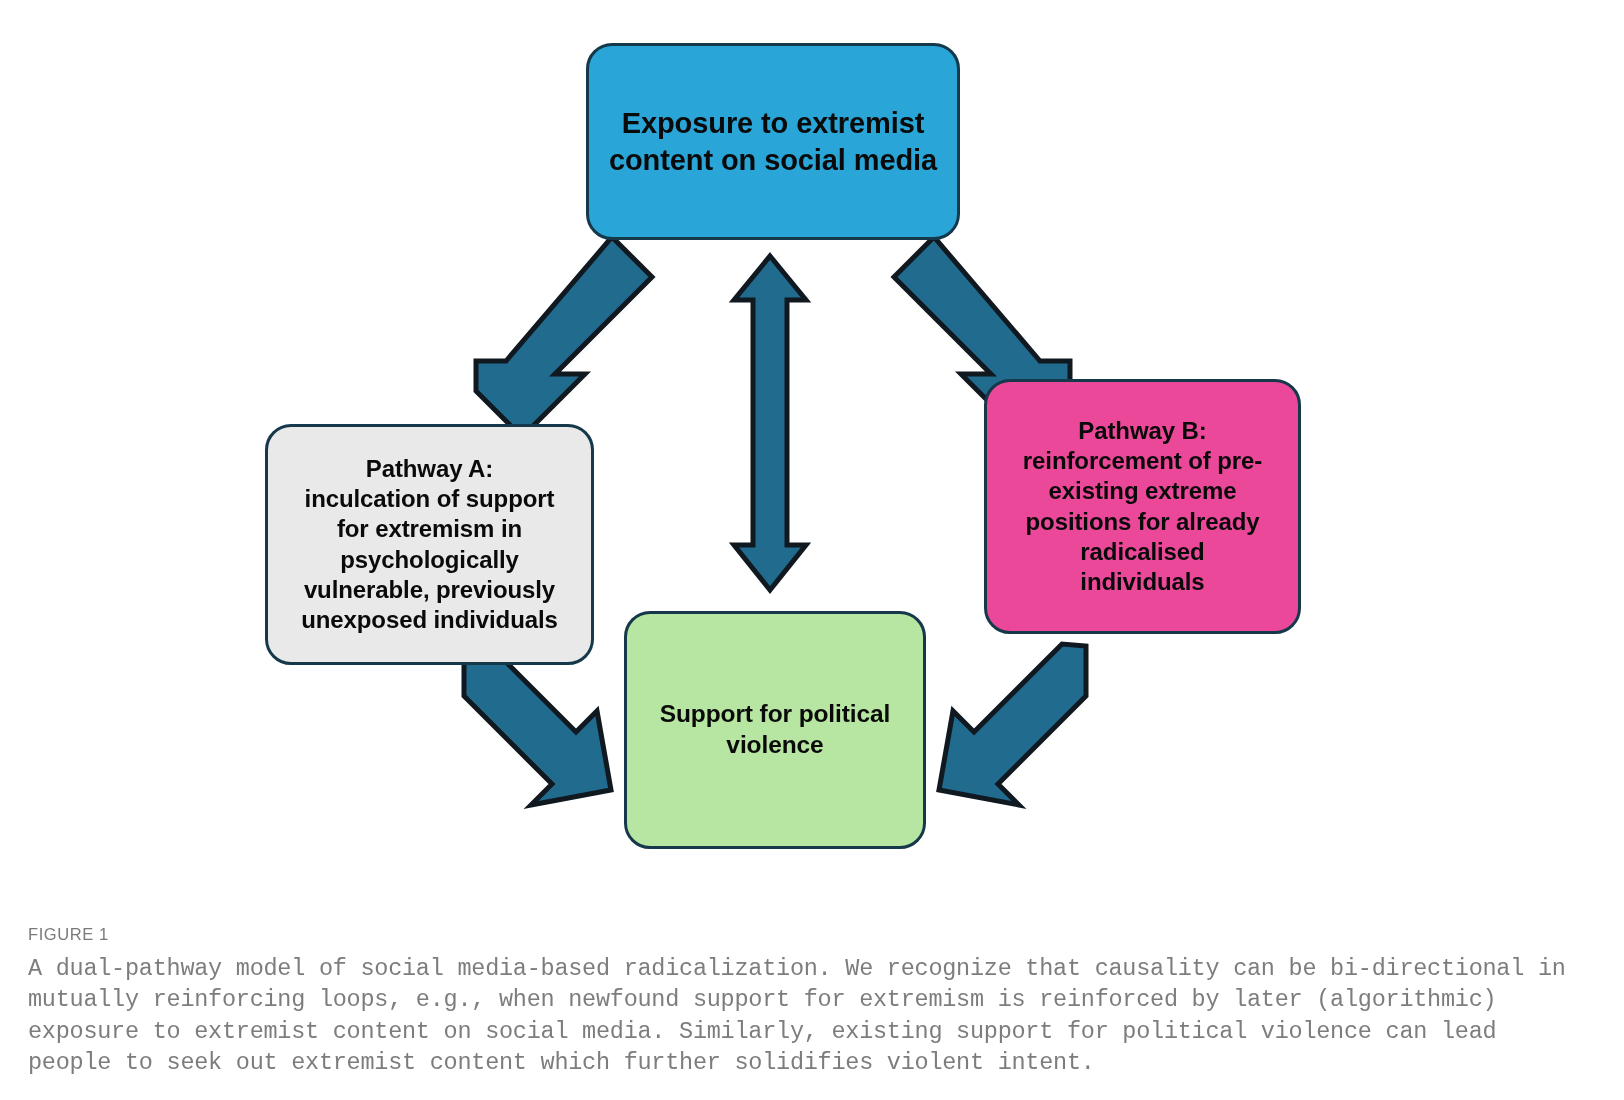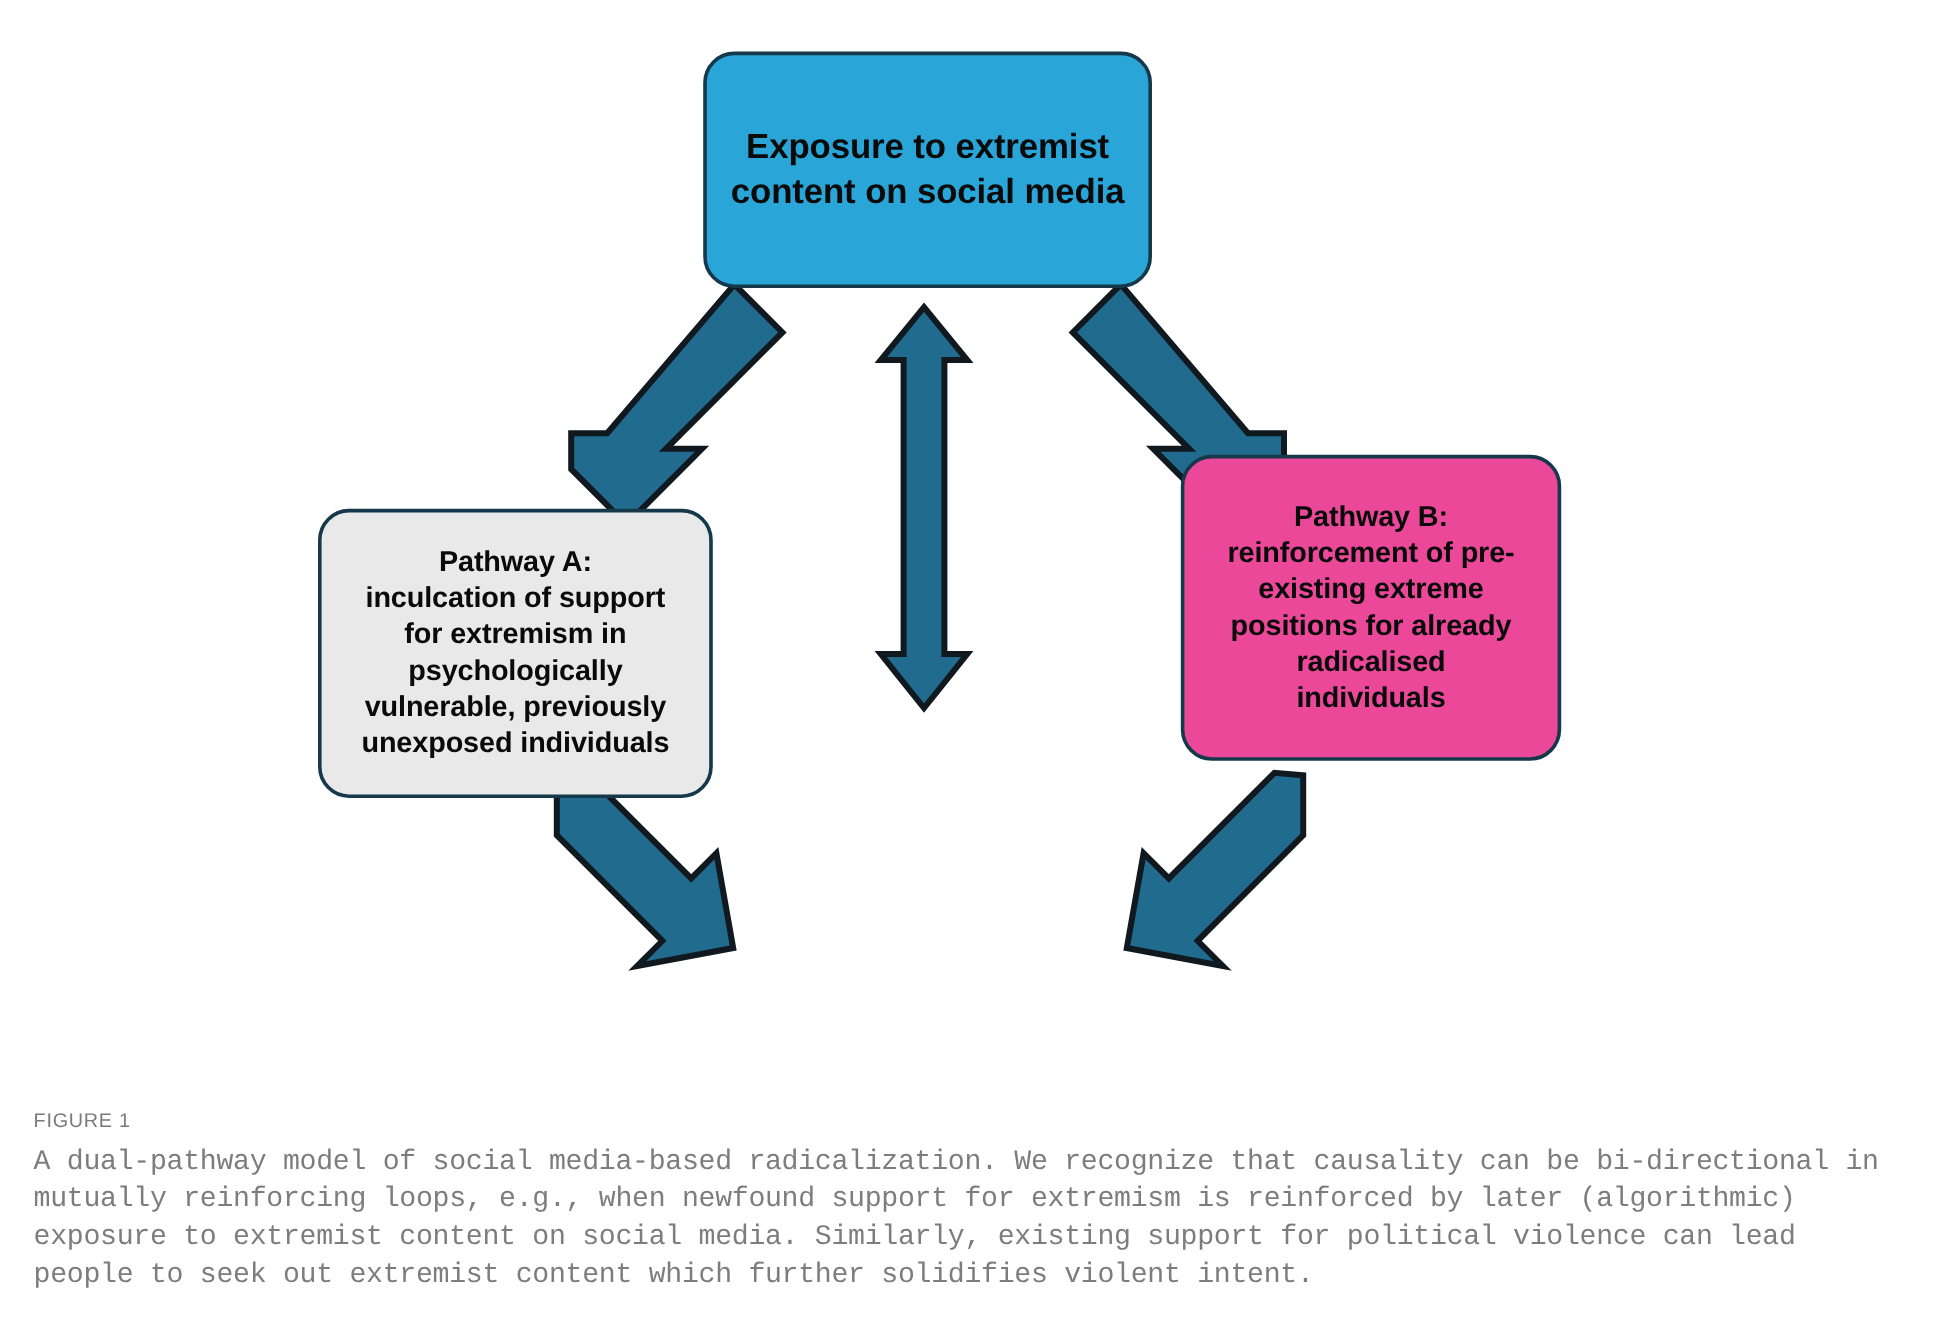--- a/index.html
+++ b/index.html
@@ -199,20 +199,24 @@
 
     <div class="node" id="node-pathway-b">
       <span class="node-text">Pathway B:
 reinforcement of pre-
 existing extreme
 positions for already
 radicalised
 individuals</span>
     </div>
 
+    <div class="node" id="node-support">
+      <span class="node-text">Support for political
+violence</span>
+    </div>
 
   </div>
 
   <div id="caption-block">
     <div id="caption-label">FIGURE 1</div>
     <div id="caption-text">A dual-pathway model of social media-based radicalization. We recognize that causality can be bi-directional in mutually reinforcing loops, e.g., when newfound support for extremism is reinforced by later (algorithmic) exposure to extremist content on social media. Similarly, existing support for political violence can lead people to seek out extremist content which further solidifies violent intent.</div>
   </div>
 
 </div>
 

